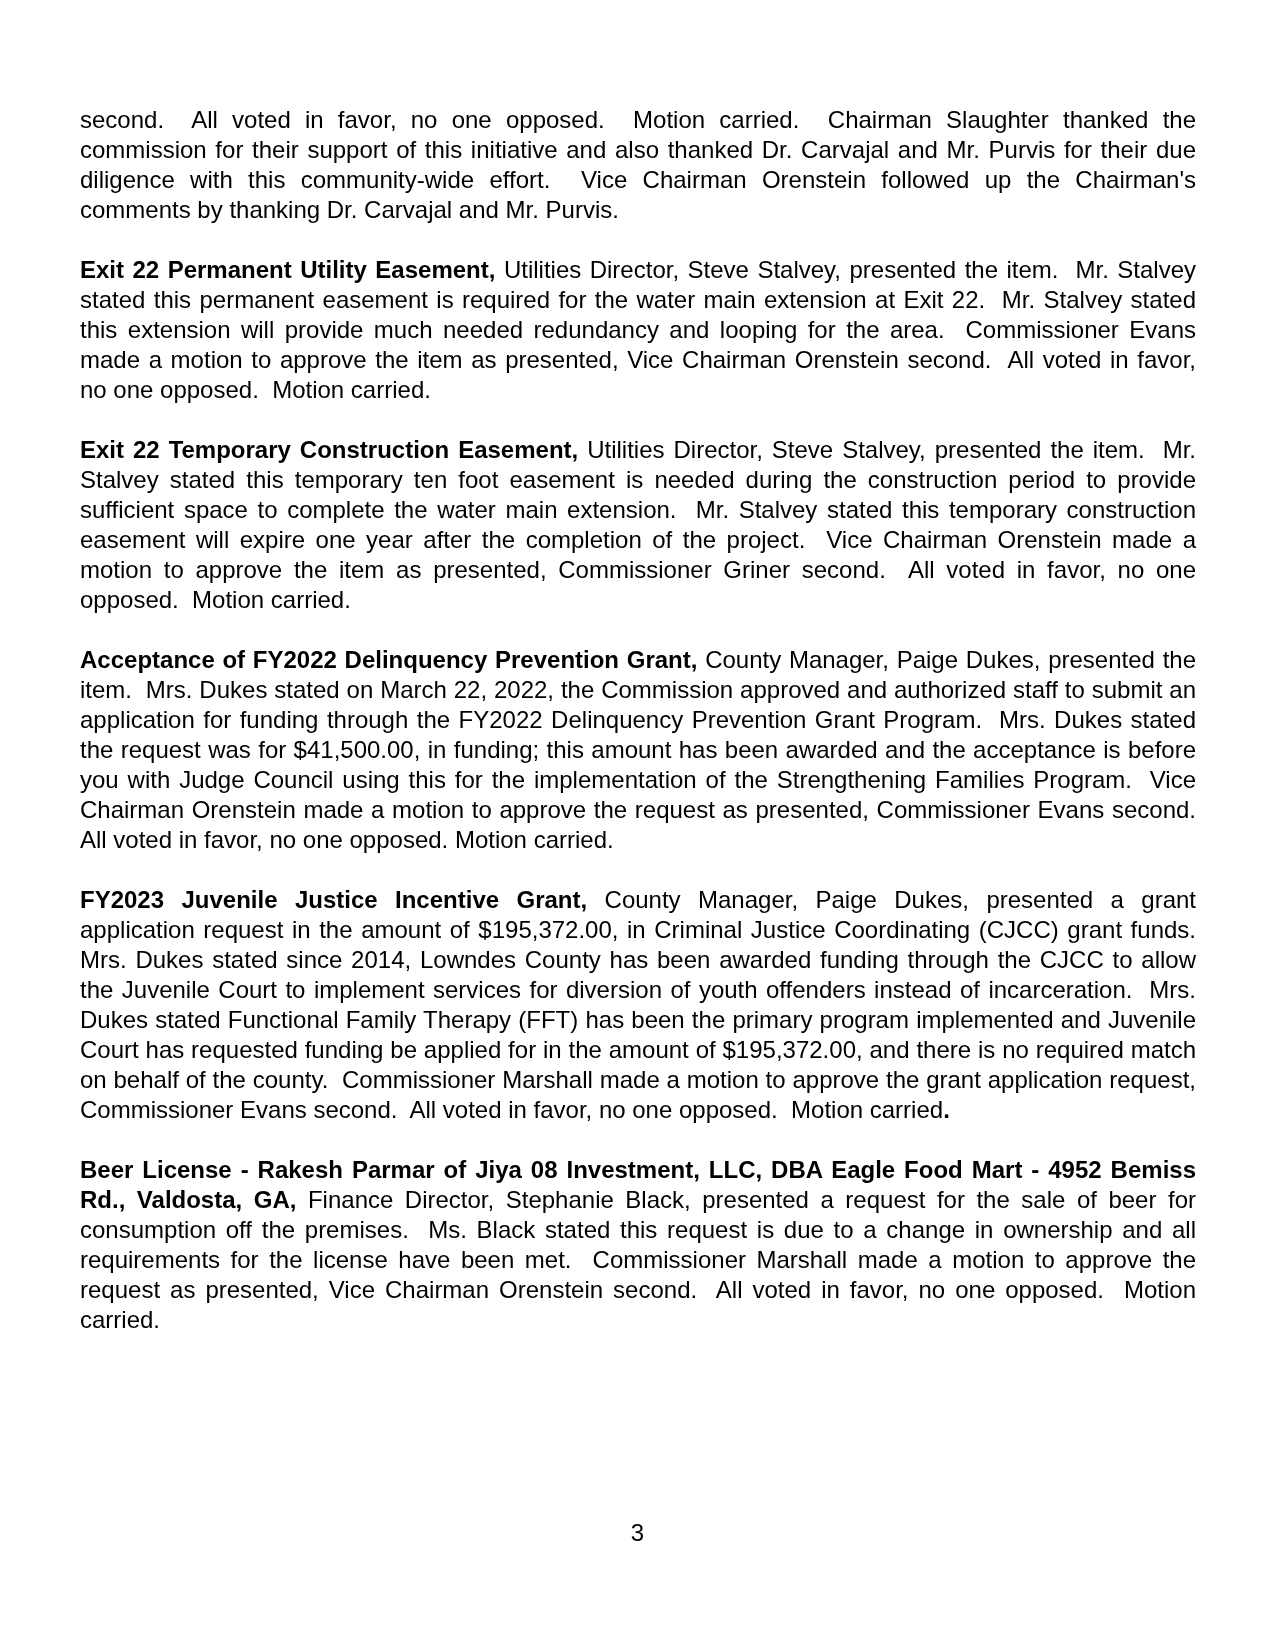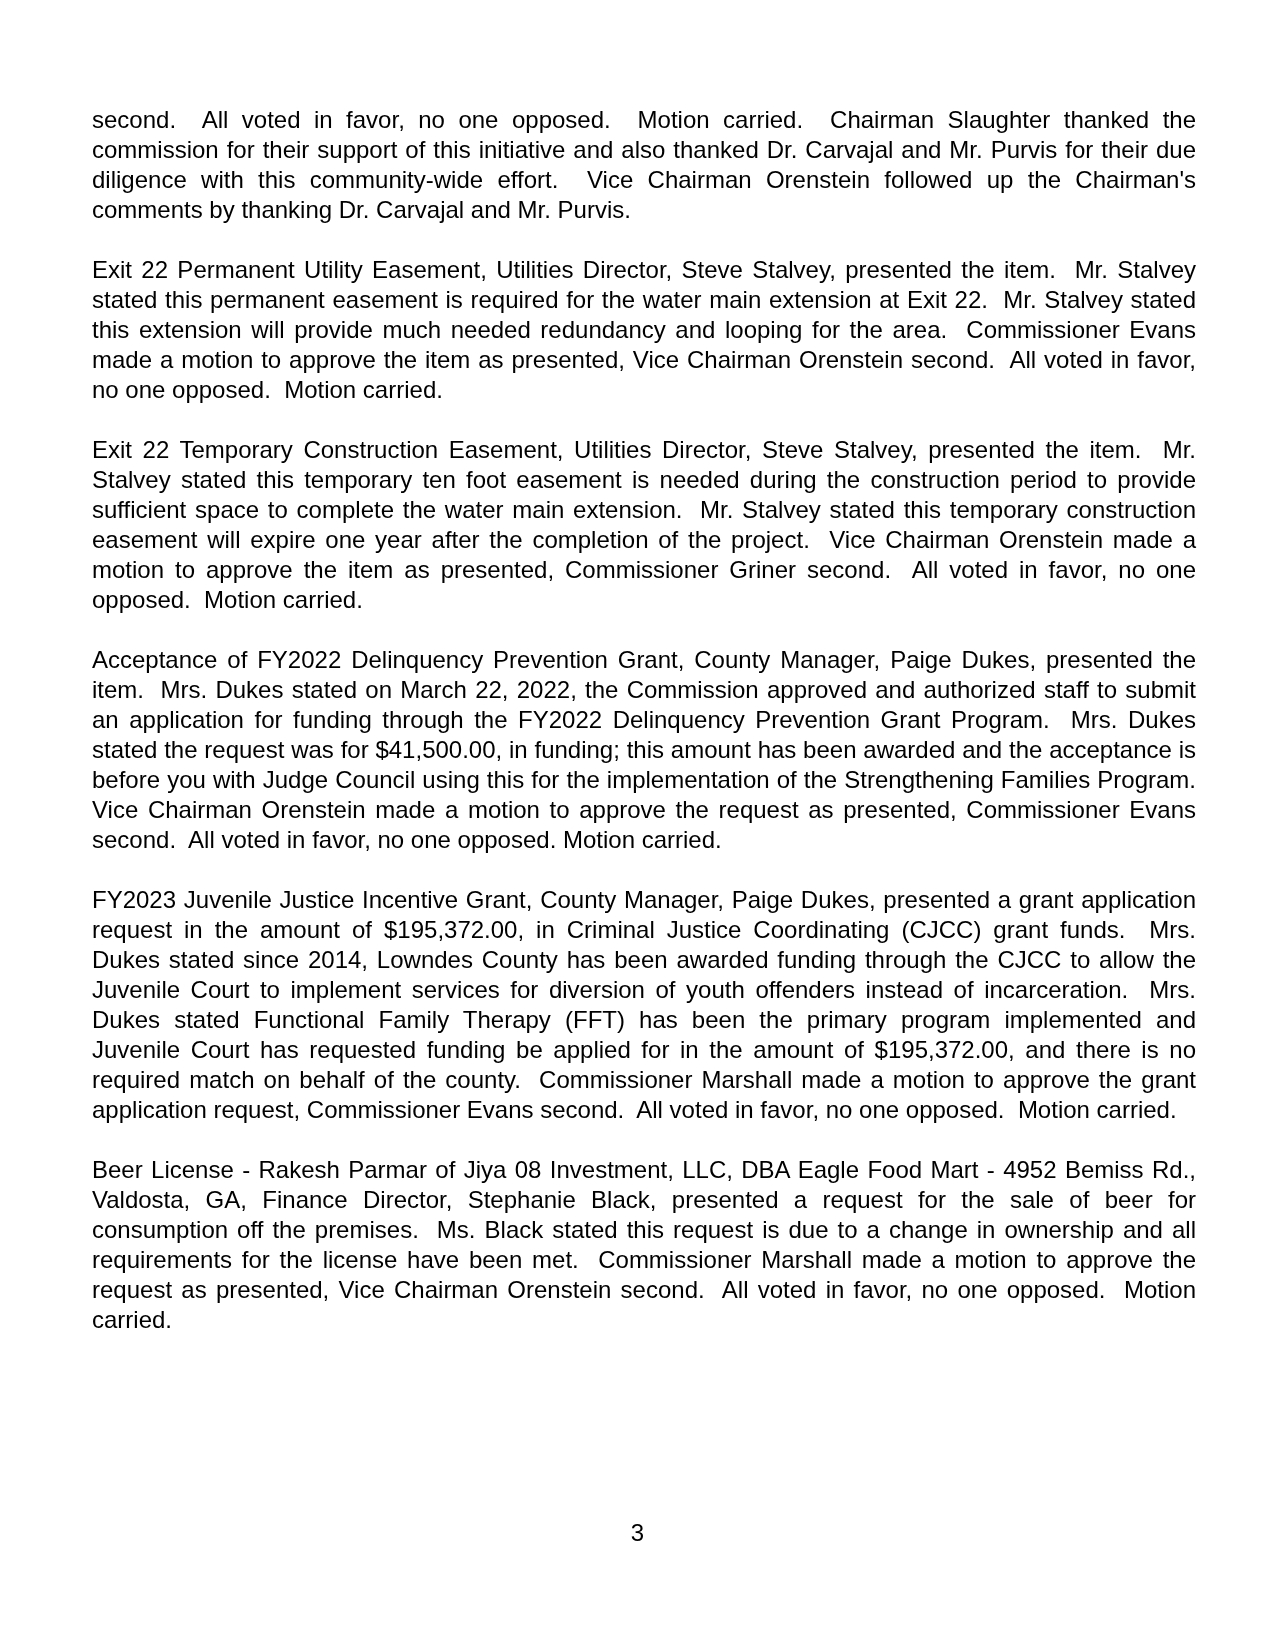--- a/index.html
+++ b/index.html
@@ -18,28 +18,28 @@
     line-height: 30px;
     overflow: hidden;
   }
   .content {
     position: absolute;
     top: 105px;
     left: 80px;
     width: 1116px;
   }
   .para {
-    margin: 0 0 30px 12px;
+    margin: 0 0 30px 0;
     text-align: justify;
   }
   .para span {
     white-space: pre-wrap;
   }
   .lead, .tail {
-    font-weight: normal;
+    font-weight: bold;
   }
   .footer {
     position: absolute;
     top: 1518px;
     left: 0;
     width: 100%;
     text-align: center;
   }
 </style>
 </head>

